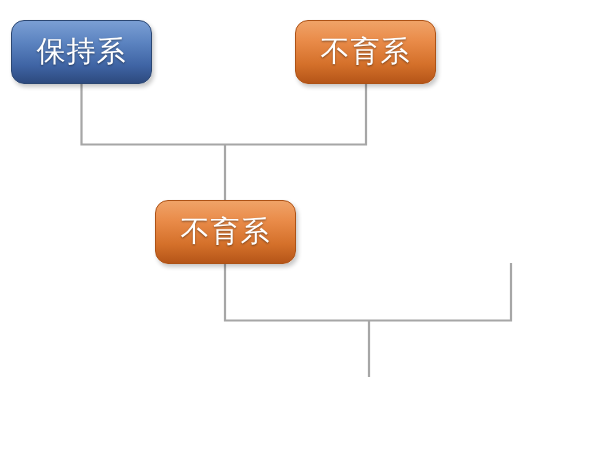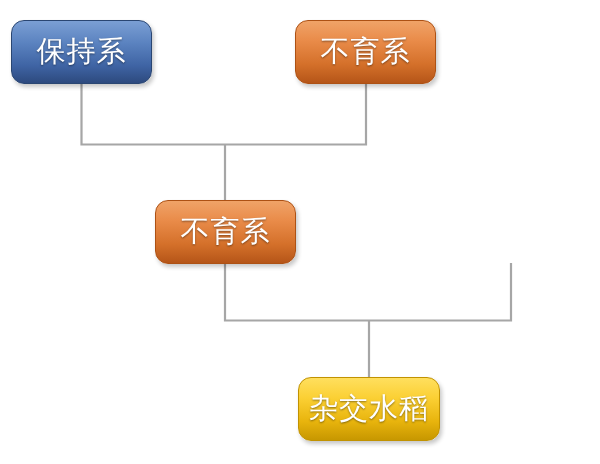--- a/index.html
+++ b/index.html
@@ -86,17 +86,14 @@
 
   <div class="node node-orange" style="left:295px; top:20px; width:141px; height:64px;">
     <span class="node-label">不育系</span>
   </div>
 
   <div class="node node-orange" style="left:155px; top:200px; width:141px; height:64px;">
     <span class="node-label">不育系</span>
   </div>
 
 
-  <div class="node node-yellow" style="left:298px; top:377px; width:142px; height:64px;">
-    <span class="node-label">杂交水稻</span>
-  </div>
 
 </div>
 
 </body></html>

